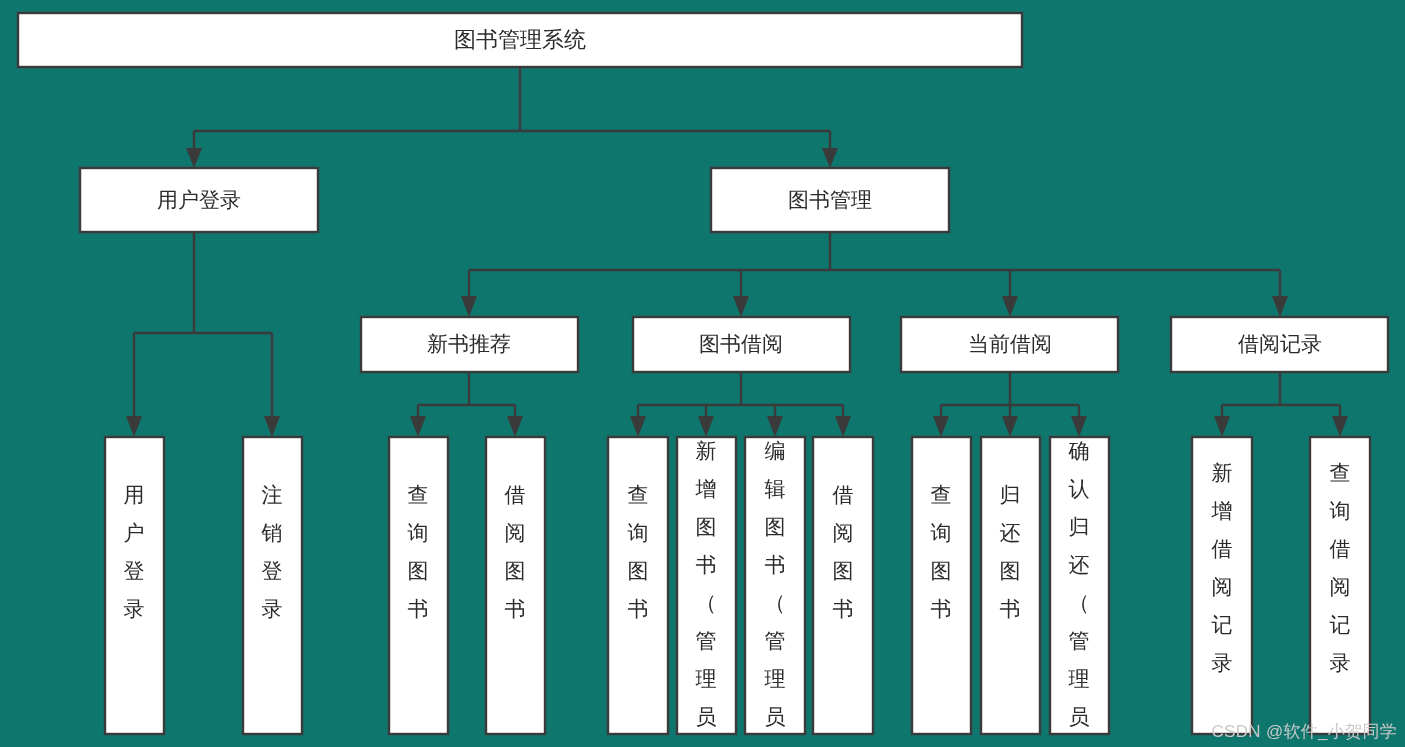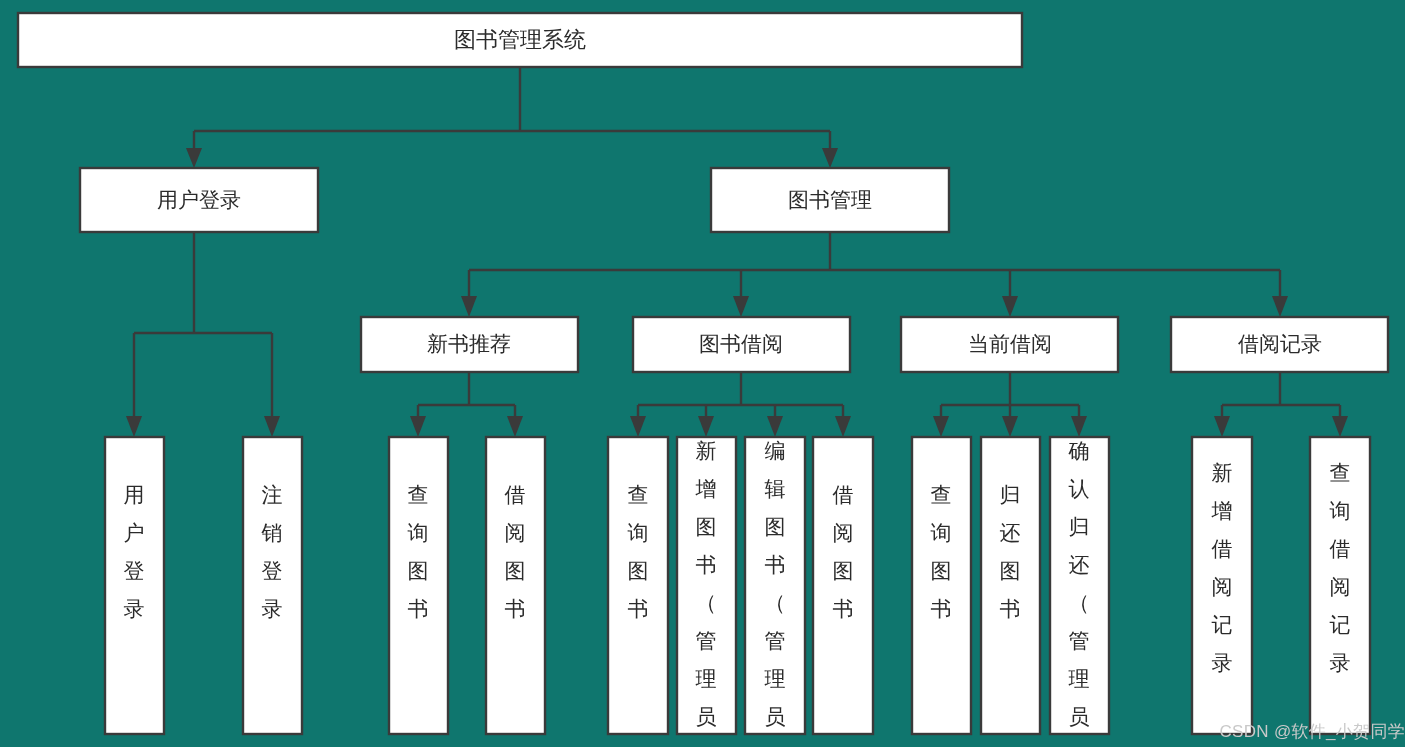--- a/index.html
+++ b/index.html
@@ -55,21 +55,21 @@
     stroke-width: 2.4;
     fill: none;
     stroke-linecap: butt;
   }
   .arrow-head {
     fill: #3a3a3a;
     stroke: none;
   }
   .watermark {
     position: absolute;
-    right: 0;
+    right: 8px;
     bottom: 4px;
     color: #c9c9c9;
     font-size: 17px;
     font-family: "Liberation Sans", "DejaVu Sans", sans-serif;
     letter-spacing: 0.3px;
     user-select: none;
     pointer-events: none;
     white-space: pre;
   }
 </style>

